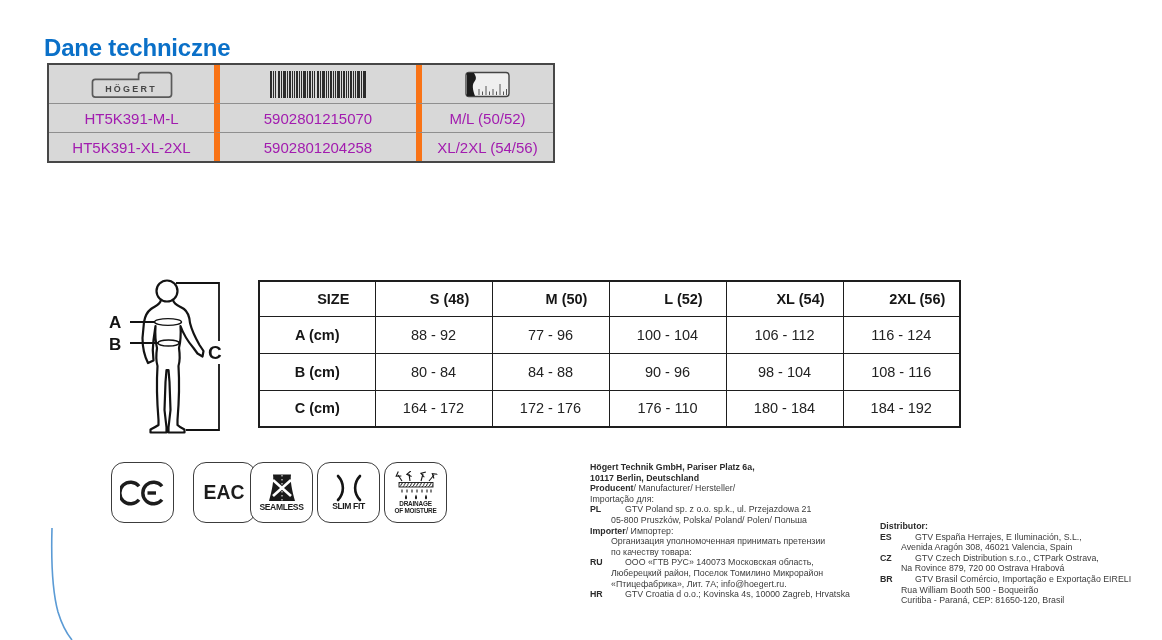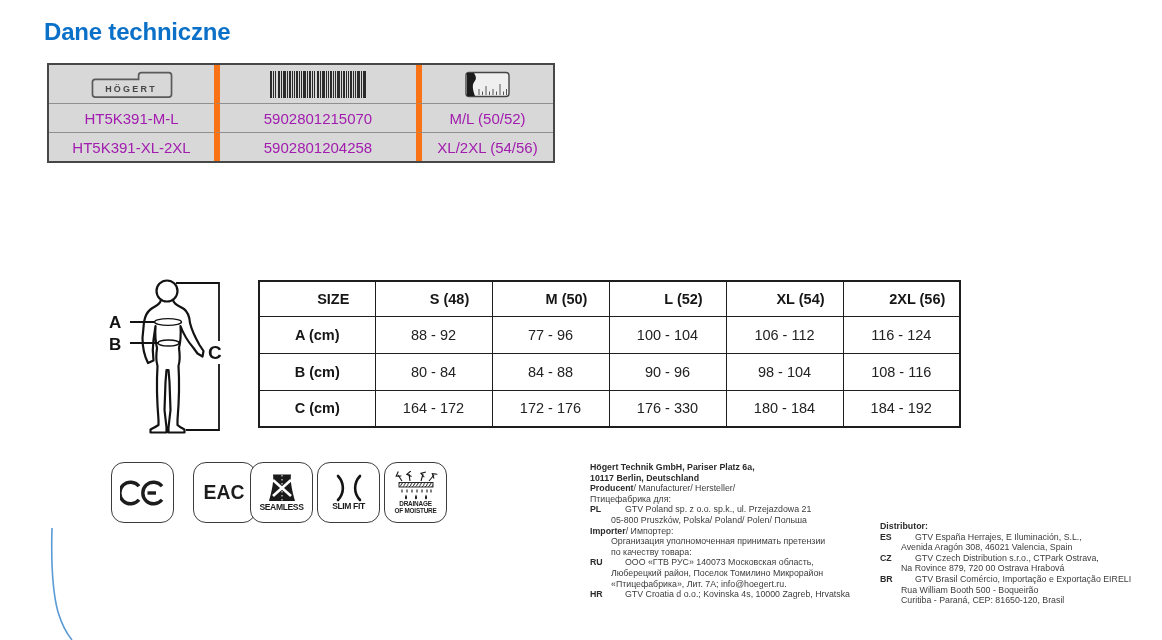--- a/index.html
+++ b/index.html
@@ -1,20 +1,20 @@
 <!DOCTYPE html>
 <html><head>
 <meta charset="utf-8">
 <style>
   html,body{margin:0;padding:0;background:#fff;}
   .canvas{position:relative;width:1162px;height:640px;background:#ffffff;overflow:hidden;
           font-family:"Liberation Sans",sans-serif;color:#1d1d1d;}
 
   
-  .title{position:absolute;left:44px;top:18px;margin:0;font-size:24px;font-weight:bold;
+  .title{position:absolute;left:44px;top:34px;margin:0;font-size:24px;font-weight:bold;
          letter-spacing:-0.2px;color:#0a70c8;}
 
   
   .ptable{position:absolute;left:47px;top:63px;display:grid;
           grid-template-columns:165px 202px 137px;grid-template-rows:38px 29px 29px;
           background:#d8d8d8;border:2px solid #474747;}
   .pcell{display:flex;align-items:center;justify-content:center;font-size:15px;color:#a21caf;}
   .pcell:nth-child(n+4){border-top:1.5px solid #8f8f8f;}
   .pcell:nth-child(3n+2),.pcell:nth-child(3n+3){border-left:6px solid #f97316;}
 
@@ -193,21 +193,21 @@
         <td>80 - 84</td>
         <td>84 - 88</td>
         <td>90 - 96</td>
         <td>98 - 104</td>
         <td>108 - 116</td>
       </tr>
       <tr>
         <td class="rl">C (cm)</td>
         <td>164 - 172</td>
         <td>172 - 176</td>
-        <td>176 - 330</td>
+        <td>176 - 110</td>
         <td>180 - 184</td>
         <td>184 - 192</td>
       </tr>
     </tbody>
   </table>
 
   <div class="cert" style="left:111px">
     <svg width="46" height="30" viewBox="0 0 46 30">
       <g fill="none" stroke="#1c1c1c" stroke-width="3.4">
         <path d="M 19 8.2 A 10.8 10.8 0 1 0 19 21.8"></path>
@@ -276,21 +276,21 @@
       </g>
     </svg>
     <div class="lbl sm">DRAINAGE</div>
     <div class="lbl sm">OF MOISTURE</div>
   </div>
 
   <div class="addr" style="left:590px;top:462px">
     <div class="tl"><span class="ld">Högert Technik GmbH, Pariser Platz 6a,</span></div>
     <div class="tl"><span class="ld">10117 Berlin, Deutschland</span></div>
     <div class="tl"><span class="ld">Producent</span><span>/ Manufacturer/ Hersteller/</span></div>
-    <div class="tl"><span>Птицефабрика для:</span></div>
+    <div class="tl"><span>Importação для:</span></div>
     <div class="tl"><span class="tg">PL</span><span>GTV Poland sp. z o.o. sp.k., ul. Przejazdowa 21</span></div>
     <div class="tl ind"><span>05-800 Pruszków, Polska/ Poland/ Polen/ Польша</span></div>
     <div class="tl"><span class="ld">Importer</span><span>/ Импортер:</span></div>
     <div class="tl ind"><span>Организация уполномоченная принимать претензии</span></div>
     <div class="tl ind"><span>по качеству товара:</span></div>
     <div class="tl"><span class="tg">RU</span><span>ООО «ГТВ РУС» 140073 Московская область,</span></div>
     <div class="tl ind"><span>Люберецкий район, Поселок Томилино Микрорайон</span></div>
     <div class="tl ind"><span>«Птицефабрика», Лит. 7А; info@hoegert.ru.</span></div>
     <div class="tl"><span class="tg">HR</span><span>GTV Croatia d o.o.; Kovinska 4s, 10000 Zagreb, Hrvatska</span></div>
   </div>

